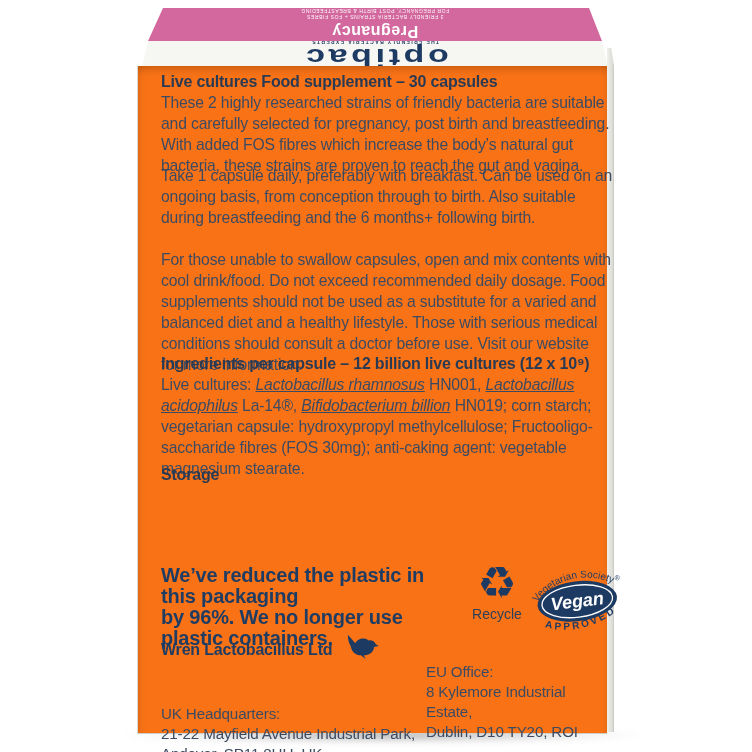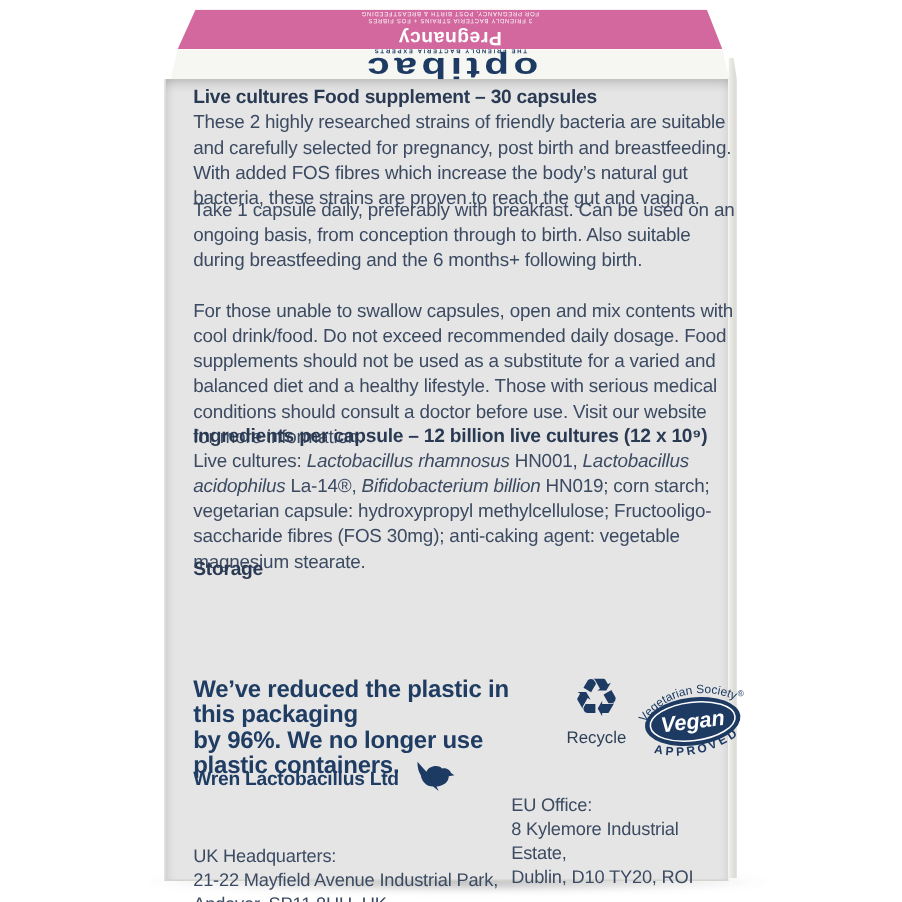--- a/index.html
+++ b/index.html
@@ -27,34 +27,34 @@
     -webkit-clip-path:polygon(11px 0, 465px 0, 471px 26px, 5px 26px);
     clip-path:polygon(11px 0, 465px 0, 471px 26px, 5px 26px); }
   .flap-logo-inner { position:absolute; inset:0; transform:rotate(180deg);
     display:flex; flex-direction:column; align-items:center; justify-content:center; }
   .wordmark { font-size:27px; font-weight:bold; color:#1d3a63; letter-spacing:3px;
     transform:scaleX(1.25) scaleY(.92); line-height:24px; }
   .brand-tagline { font-size:5px; letter-spacing:1.4px; color:#1d3a63; font-weight:bold; line-height:6px; }
 
   
   .panel { position:absolute; left:137px; top:66px; width:470px; height:668px;
-    background:#e5e5e5; border-left:1px solid #d9d9d3; border-bottom:1px solid #cfcfc9;
+    background:#f97316; border-left:1px solid #d9d9d3; border-bottom:1px solid #cfcfc9;
     box-shadow: inset 7px 0 7px -5px rgba(0,0,0,.10),
                 inset -7px 0 7px -5px rgba(0,0,0,.07),
                 inset 0 9px 9px -6px rgba(0,0,0,.20); }
   .side-right { position:absolute; left:607px; top:48px; width:7px; height:684px;
     background:linear-gradient(to right,#f0f0ec,#dadad4); border-right:1px solid #cccbc5;
     -webkit-clip-path:polygon(0 0, 60% 0, 100% 18px, 100% 100%, 0 100%);
     clip-path:polygon(0 0, 60% 0, 100% 18px, 100% 100%, 0 100%); }
 
   .content { position:absolute; left:23px; top:0; width:452px; color:#3c4b62; }
   .sec { position:absolute; left:0; width:452px; }
   .sec h3 { font-size:16px; line-height:21px; font-weight:bold; color:#2a3a53; letter-spacing:-.2px; }
   .body-text { font-size:15.7px; line-height:21px; letter-spacing:-.15px; white-space:pre-line; }
-  .body-text em { font-style:italic; }
+  .body-text em { font-style:italic;text-decoration:underline; }
 
   .plastic-note { font-size:20px; line-height:21px; font-weight:bold; color:#1f3c63;
     letter-spacing:-.2px; white-space:pre-line; }
 
   
   .recycle-wrap { position:absolute; left:303px; top:495px; width:66px; text-align:center; }
   .recycle-glyph { font-family:"DejaVu Sans",sans-serif; font-size:44px; line-height:44px; color:#1d3a63; }
   .recycle-label { font-size:14px; color:#2e4058; margin-top:1px; }
   .vegan-wrap { position:absolute; left:358px; top:483px; width:120px; height:100px; transform:rotate(-7deg); }
 

